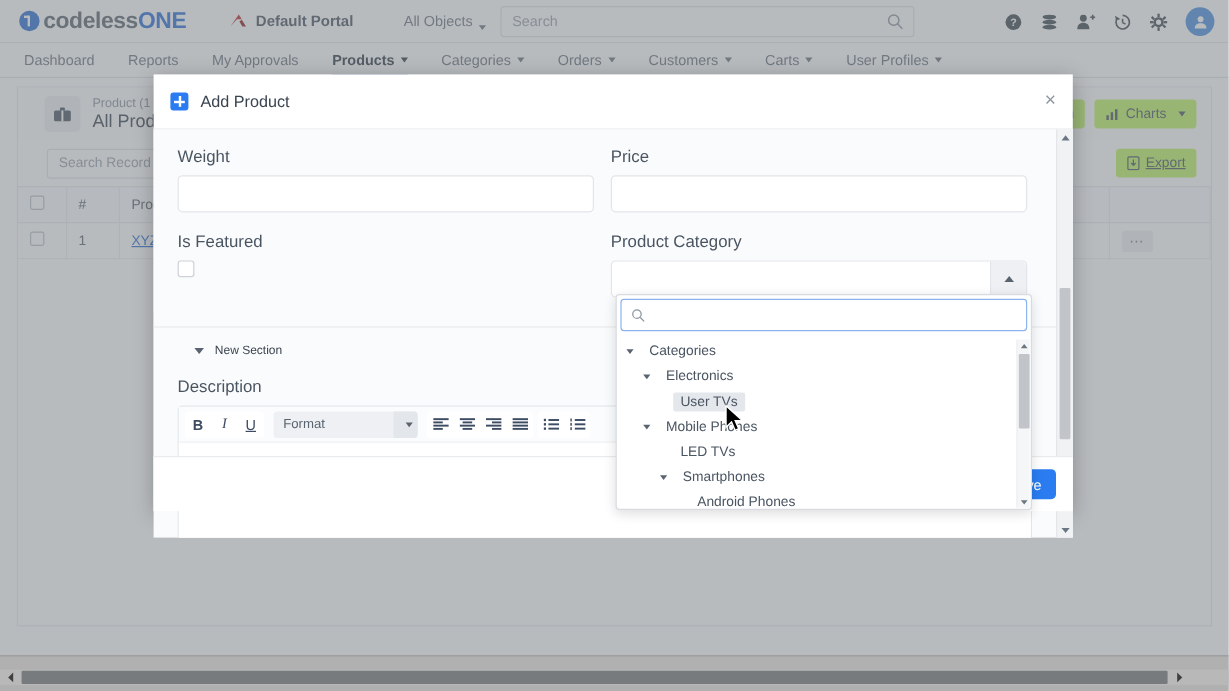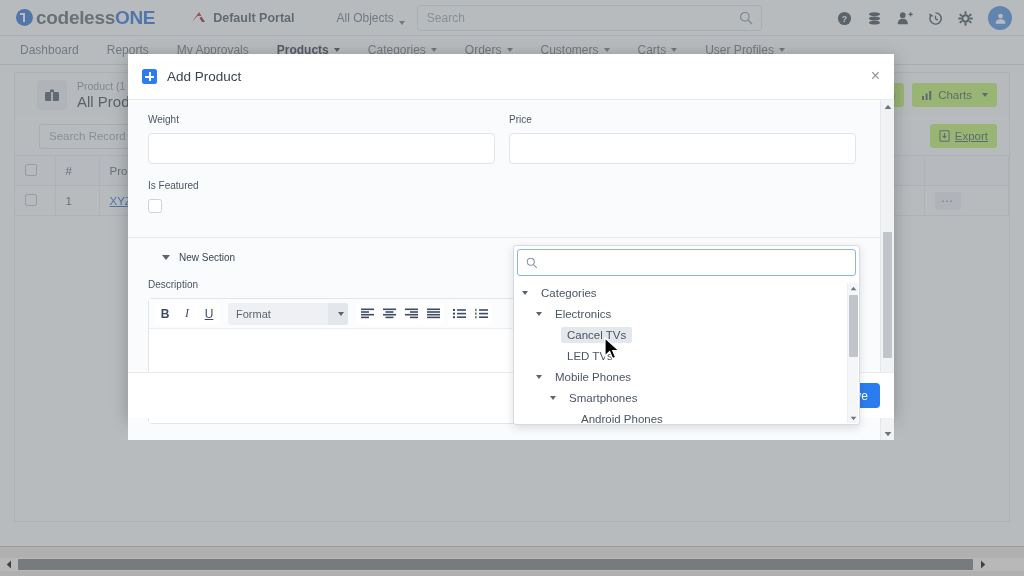--- a/index.html
+++ b/index.html
@@ -184,21 +184,21 @@
   
   #scrim {
     position: absolute; left: 0; top: 0;
     width: 1024px; height: 546px;
     background: rgba(118,124,130,0.52);
   }
 
   
   #modal {
     position: absolute;
-    left: 128px; top: 54px;
+    left: 128px; top: 62px;
     width: 766px; height: 364px;
     background: #ffffff;
     box-shadow: 0 3px 16px rgba(0,0,0,0.25);
   }
   .m-head {
     height: 46px; display: flex; align-items: center;
     padding: 0 14px; border-bottom: 1px solid #e9ecef;
     position: relative;
   }
   .plus-box {
@@ -234,21 +234,21 @@
     color: #6b7683;
   }
   .sthumb { position: absolute; left: 2px; width: 9px; background: #c1c4c8; border-radius: 1px; }
 
   .grid {
     display: flex; padding: 14px 24px 0 20px;
     width: 752px;
   }
   .col { width: 350px; }
   .col.right { margin-left: 14px; }
-  .fl { font-size: 10px; color: #4a5562; margin-bottom: 8px; display: block; }
+  .fl { font-size: 14px; color: #4a5562; margin-bottom: 8px; display: block; }
   .fi {
     height: 31px; background: #ffffff;
     border: 1px solid #e2e5e9; border-radius: 4px;
   }
   .fsec {
     background: #fafbfc;
     padding-bottom: 12px;
   }
   .chk-big {
     width: 14px; height: 14px; border: 1px solid #cdd2d8;
@@ -604,20 +604,29 @@
           <div class="col right">
             <label class="fl">Price</label>
             <div class="fi"></div>
           </div>
         </div>
 
         <div class="grid" style="padding-top:16px;">
           <div class="col">
             <label class="fl">Is Featured</label>
             <div class="chk-big"></div>
+          </div>
+          <div class="col right">
+            <label class="fl">Product Category</label>
+            <div class="cat-field">
+              <div style="flex:1;"></div>
+              <div class="cat-toggle">
+                <span class="caret-up"></span>
+              </div>
+            </div>
           </div>
         </div>
       </div>
 
       <div class="sec-divider"></div>
       <div class="sec-head">
         <span class="chev"></span>
         <span>New Section</span>
       </div>
 
@@ -743,29 +752,29 @@
       <div class="tnode" style="padding-left:8px;">
         <span class="tcaret"></span>
         <span class="tlabel">Categories</span>
       </div>
       <div class="tnode" style="padding-left:22px;">
         <span class="tcaret"></span>
         <span class="tlabel">Electronics</span>
       </div>
       <div class="tnode sel" style="padding-left:36px;">
         <span class="tspacer"></span>
-        <span class="tlabel">Cancel TVs</span>
+        <span class="tlabel">User TVs</span>
+      </div>
+      <div class="tnode" style="padding-left:22px;">
+        <span class="tcaret"></span>
+        <span class="tlabel">Mobile Phones</span>
       </div>
       <div class="tnode" style="padding-left:36px;">
         <span class="tspacer"></span>
         <span class="tlabel">LED TVs</span>
-      </div>
-      <div class="tnode" style="padding-left:22px;">
-        <span class="tcaret"></span>
-        <span class="tlabel">Mobile Phones</span>
       </div>
       <div class="tnode" style="padding-left:36px;">
         <span class="tcaret"></span>
         <span class="tlabel">Smartphones</span>
       </div>
       <div class="tnode" style="padding-left:50px;">
         <span class="tspacer"></span>
         <span class="tlabel">Android Phones</span>
       </div>
     </div>

